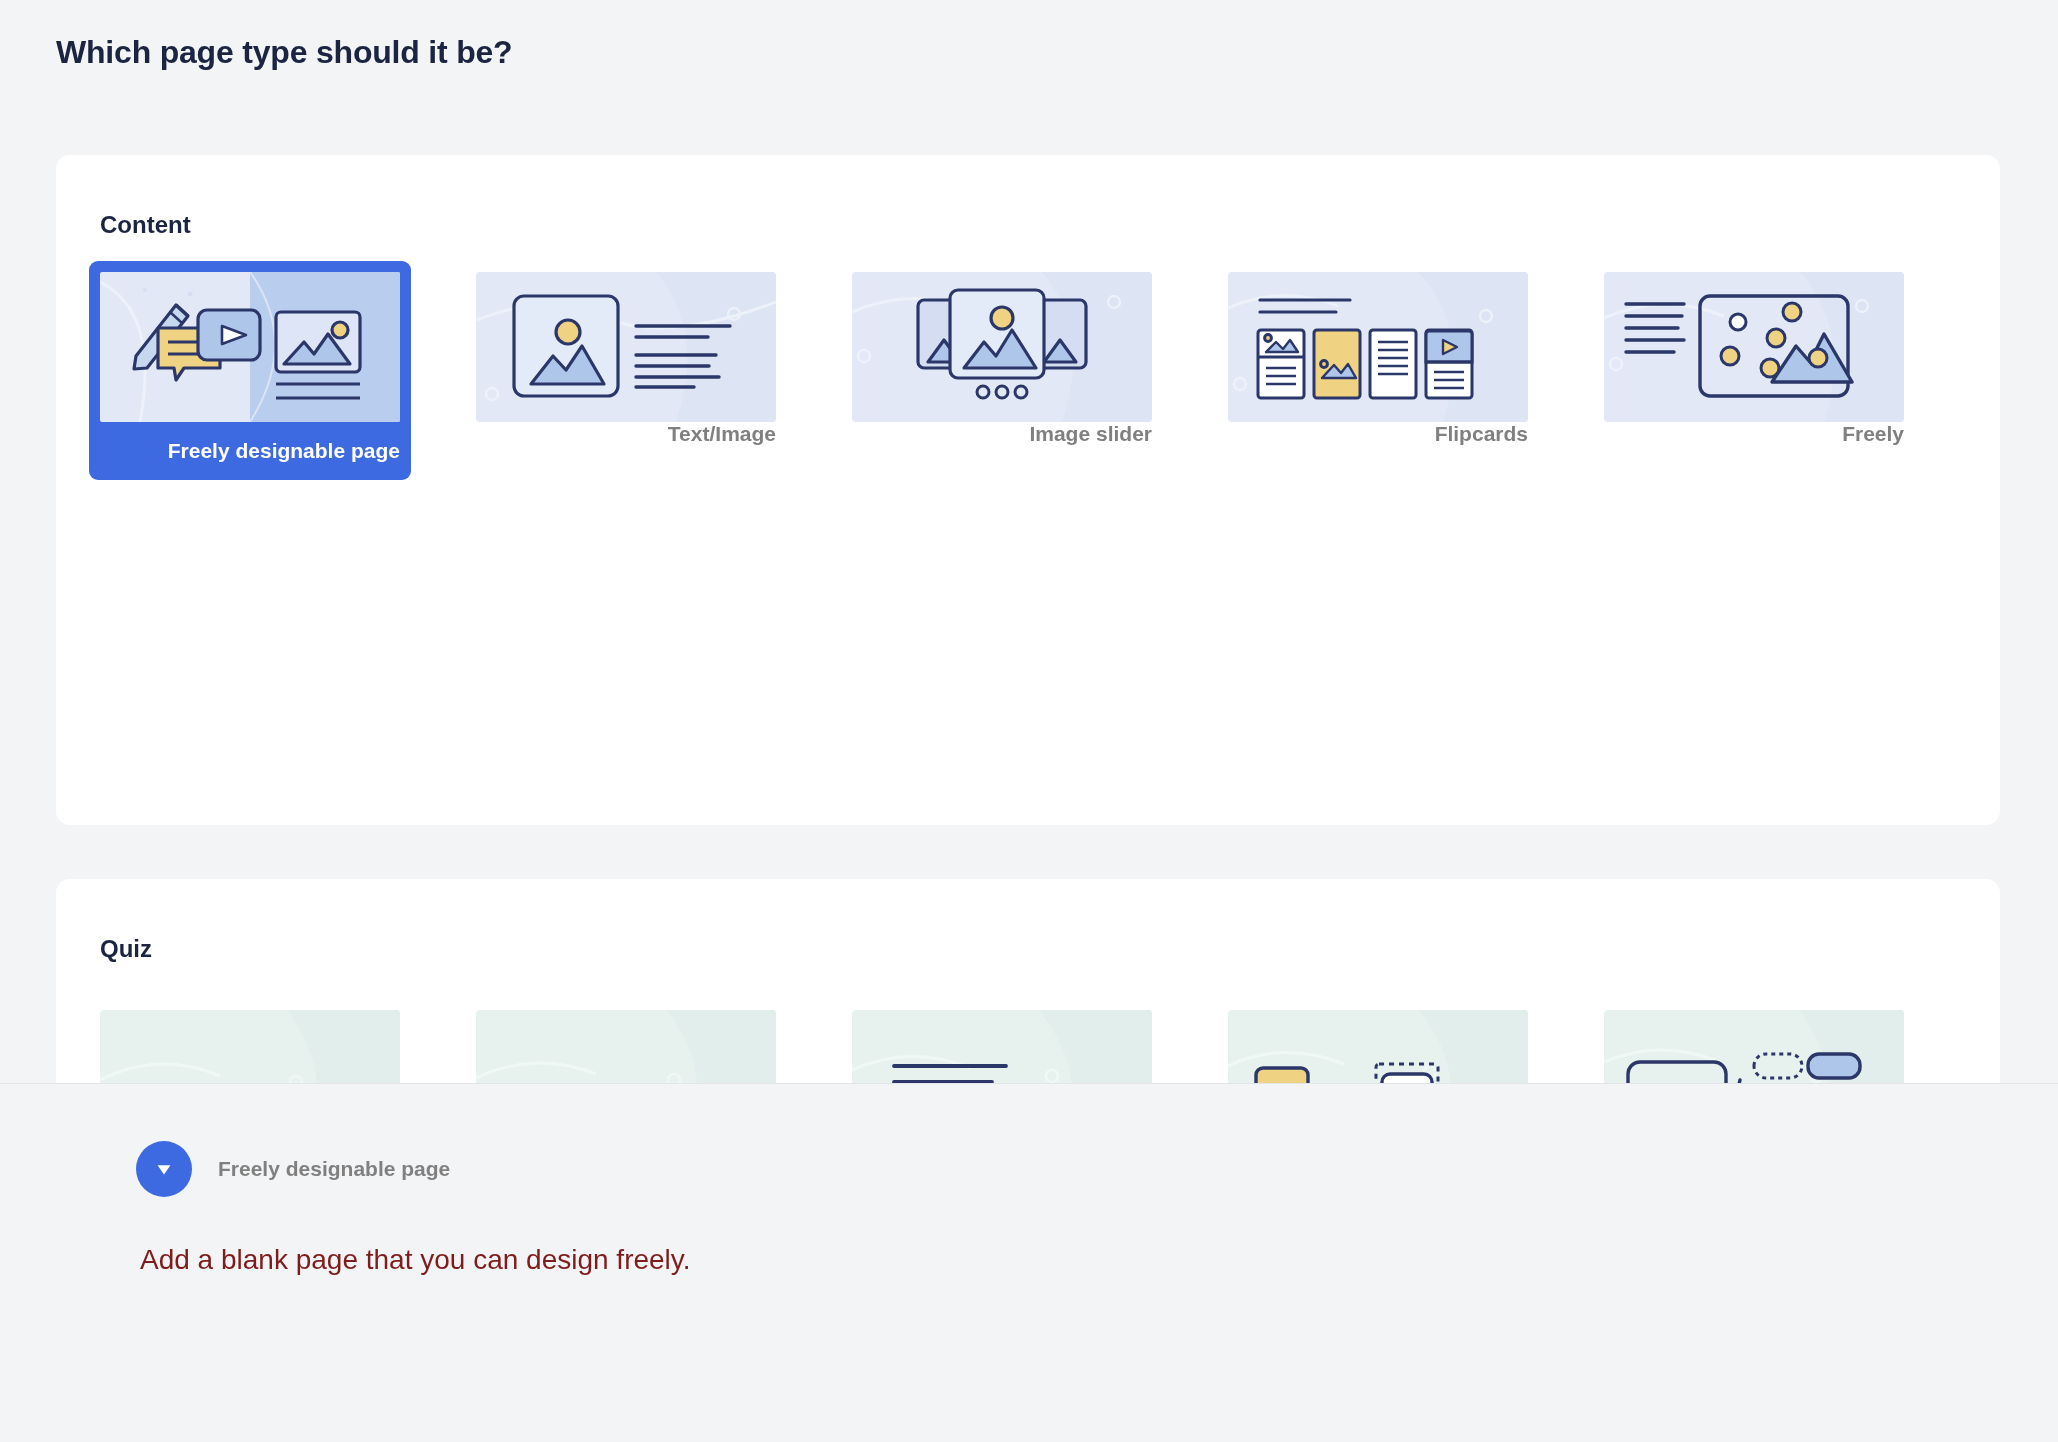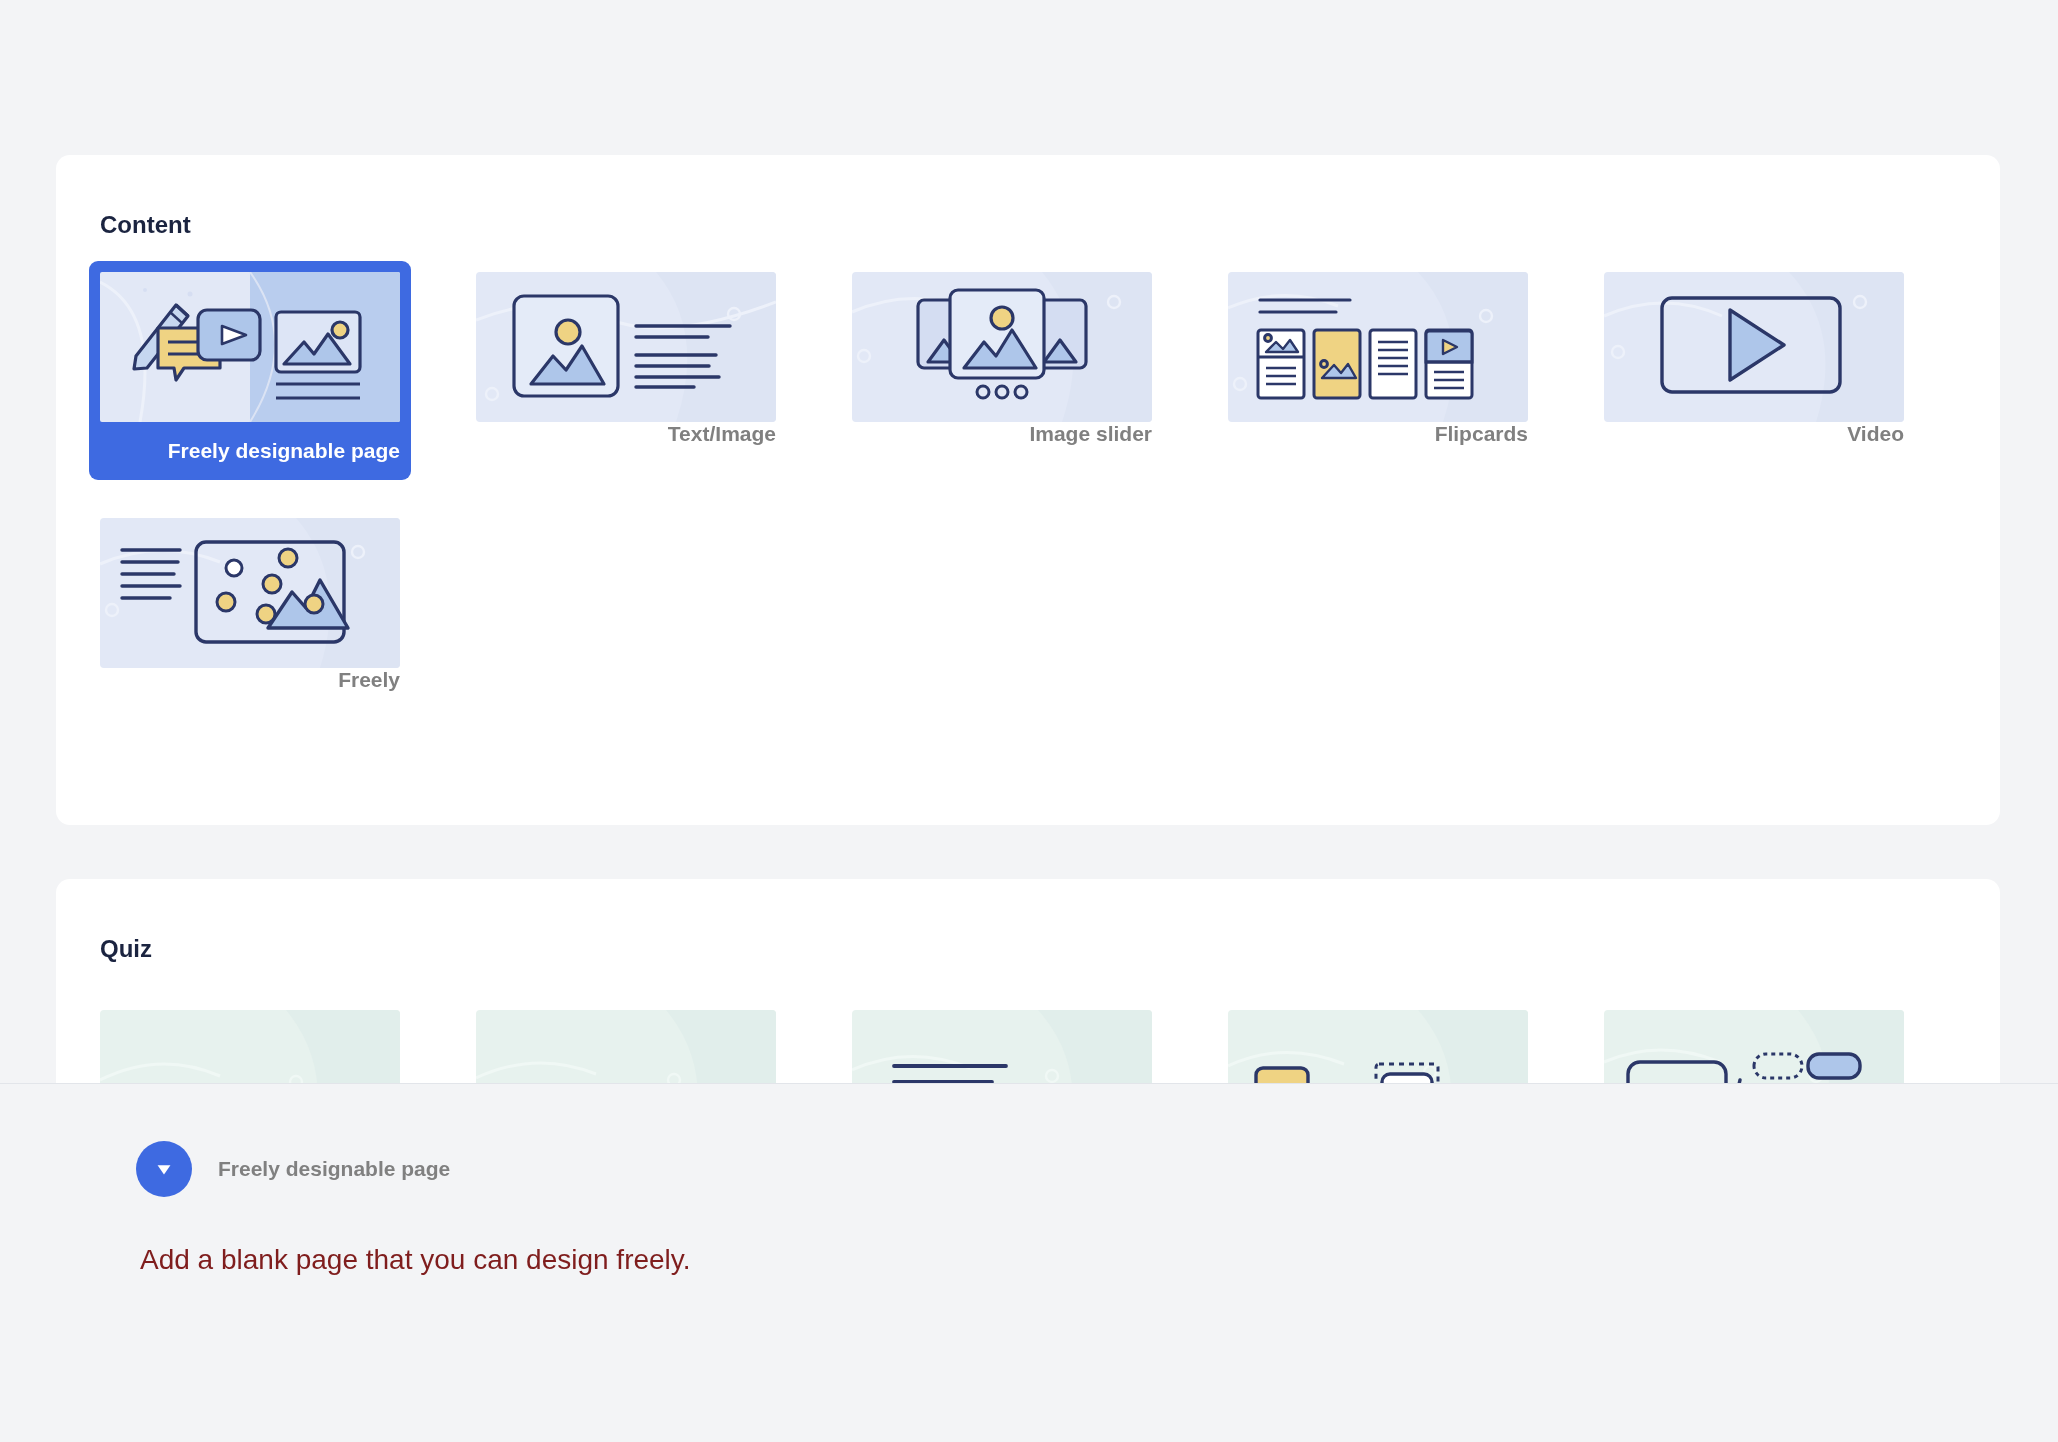--- a/index.html
+++ b/index.html
@@ -107,20 +107,21 @@
     font-size: 25px; font-weight: bold;
     cursor: pointer;
     box-shadow: 0 6px 18px rgba(62,106,225,0.28);
   }
 </style>
 </head>
 <body>
 
 <div class="page">
 
+  <div class="page-title">Which page type should it be?</div>
 
   <div class="panel" id="content-panel">
     <div class="section-heading">Content</div>
 
     <div class="grid">
 
       <div class="card selected">
         <div class="thumb-wrap">
           <svg class="thumb" viewBox="0 0 300 150">
             <rect width="300" height="150" fill="#e2e8f6"></rect>
@@ -251,36 +252,20 @@
               <path d="M215 68 L229 75 L215 82 Z" fill="#efd383" stroke-width="2.4" stroke-linejoin="round"></path>
               <line x1="206" y1="100" x2="236" y2="100" stroke-width="2.6"></line>
               <line x1="206" y1="108" x2="236" y2="108" stroke-width="2.6"></line>
               <line x1="206" y1="116" x2="236" y2="116" stroke-width="2.6"></line>
             </g>
           </svg>
         </div>
         <div class="label">Flipcards</div>
       </div>
 
-      <div class="card">
-        <div class="thumb-wrap">
-          <svg class="thumb" viewBox="0 0 300 150">
-            <rect width="300" height="150" fill="#e2e8f6"></rect>
-            <path d="M185 0 Q240 60 212 150 L300 150 L300 0 Z" fill="#dde4f3"></path>
-            <path d="M0 44 Q60 18 118 44" fill="none" stroke="#edf1fa" stroke-width="3"></path>
-            <circle cx="256" cy="30" r="6" fill="none" stroke="#edf1fa" stroke-width="2.4"></circle>
-            <circle cx="14" cy="80" r="6" fill="none" stroke="#edf1fa" stroke-width="2.4"></circle>
-            <g stroke="#2b3768" stroke-width="3.4">
-              <rect x="58" y="26" width="178" height="94" rx="10" fill="none"></rect>
-              <path d="M126 38 L180 73 L126 108 Z" fill="#aec6ea" stroke-linejoin="round"></path>
-            </g>
-          </svg>
-        </div>
-        <div class="label">Video</div>
-      </div>
 
       <div class="card">
         <div class="thumb-wrap">
           <svg class="thumb" viewBox="0 0 300 150">
             <rect width="300" height="150" fill="#e2e8f6"></rect>
             <path d="M196 0 Q248 60 220 150 L300 150 L300 0 Z" fill="#dde4f3"></path>
             <path d="M0 46 Q60 20 120 44" fill="none" stroke="#edf1fa" stroke-width="3"></path>
             <circle cx="258" cy="34" r="6" fill="none" stroke="#edf1fa" stroke-width="2.4"></circle>
             <circle cx="12" cy="92" r="6" fill="none" stroke="#edf1fa" stroke-width="2.4"></circle>
             <g stroke="#2b3768" stroke-width="3.4" stroke-linecap="round">

